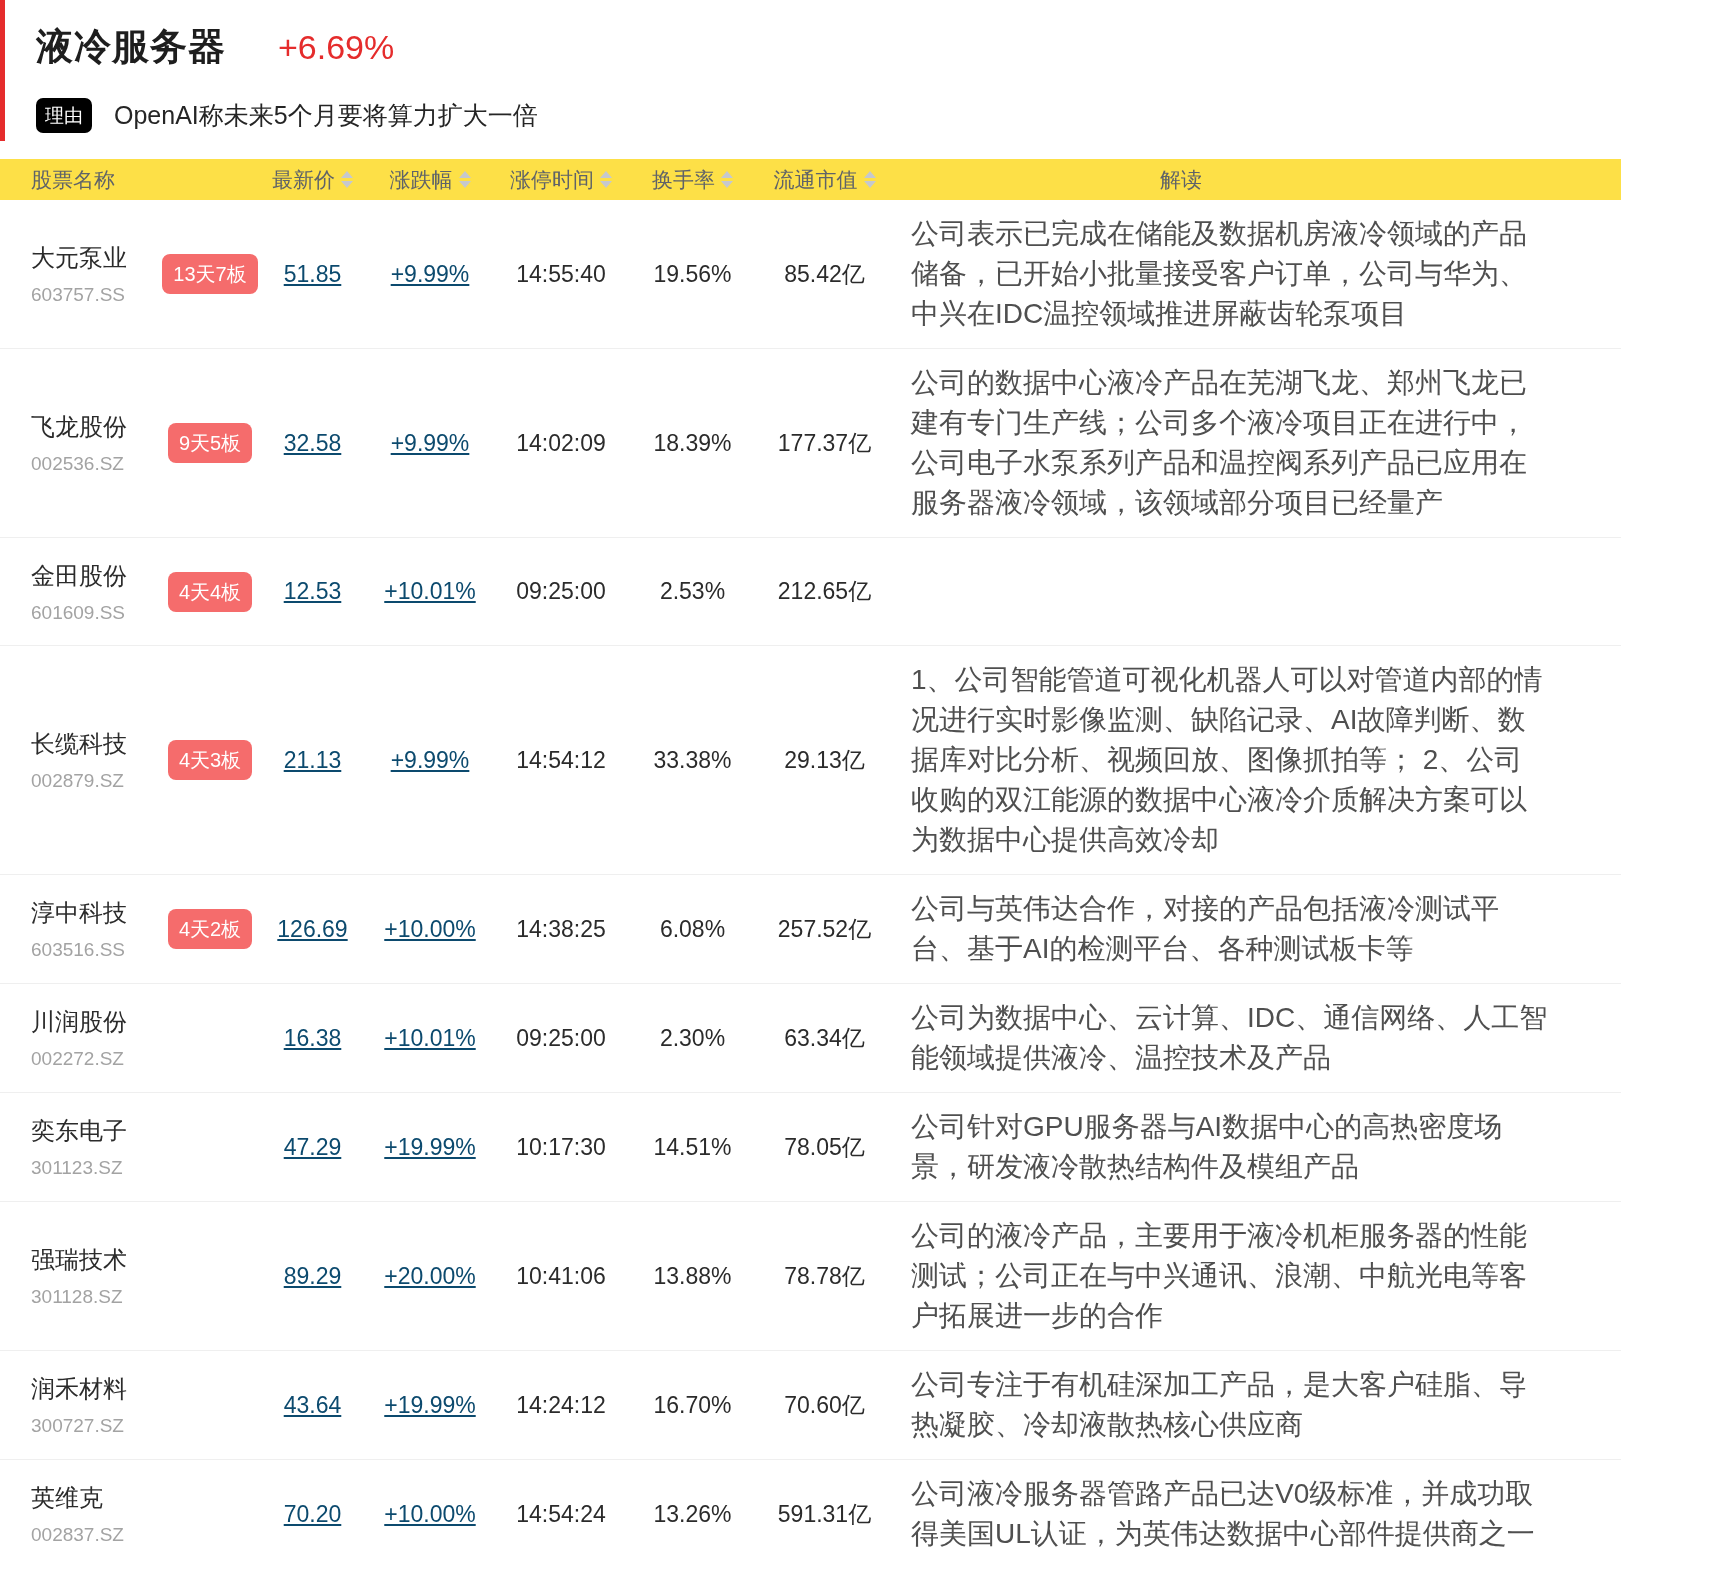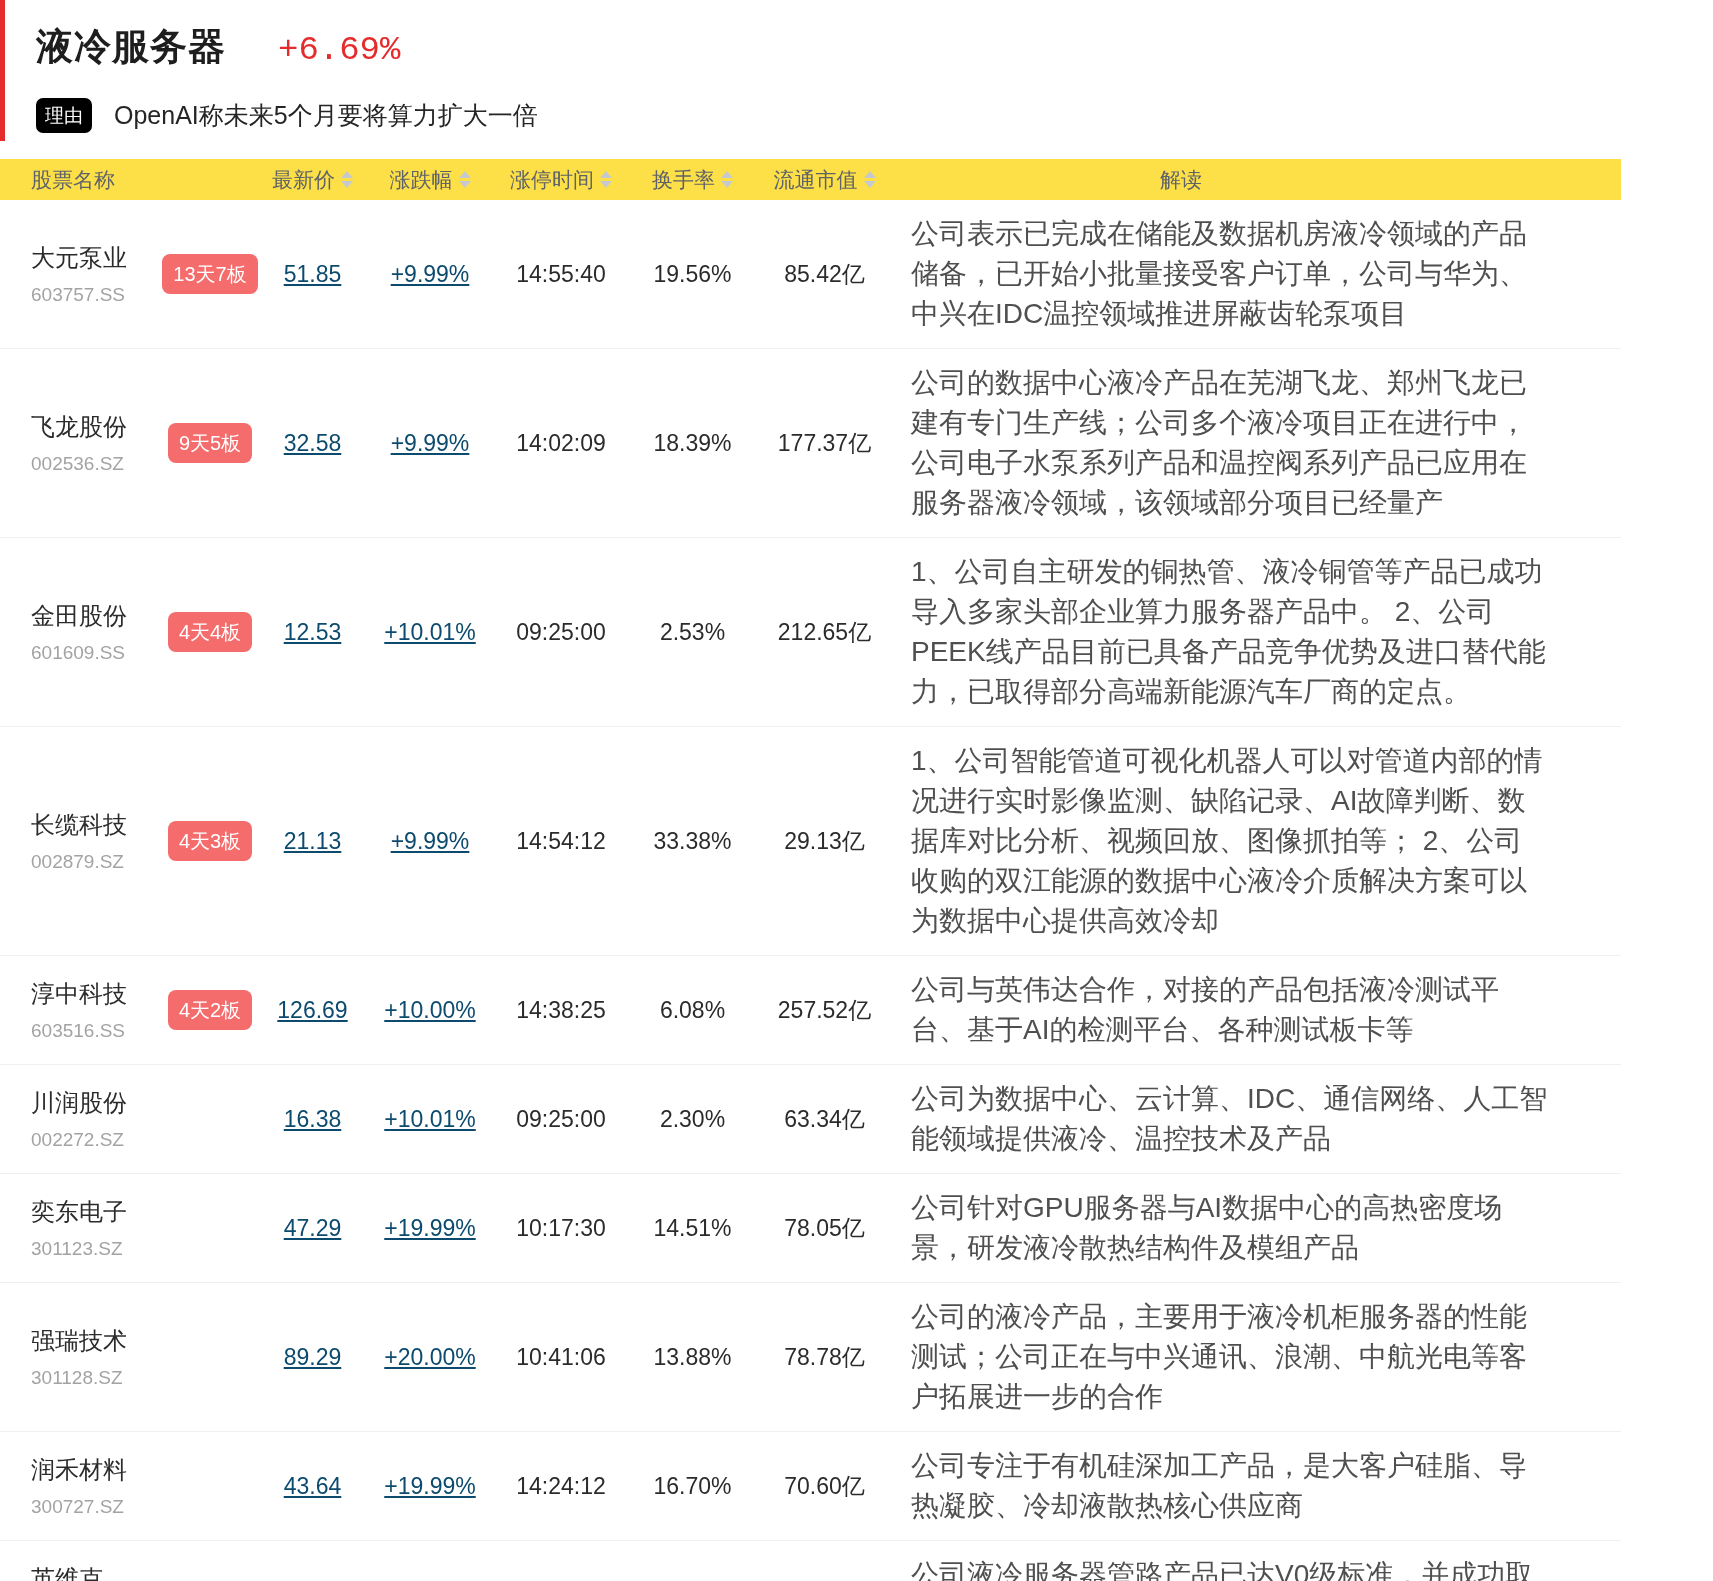--- a/index.html
+++ b/index.html
@@ -36,21 +36,20 @@
   .sector-title {
     font-size: 37px;
     font-weight: 700;
     color: #1e1e1e;
     letter-spacing: 1px;
   }
   .sector-change {
     font-size: 34px;
     font-weight: 500;
     color: #e52c2c;
-    font-family: Liberation Mono, monospace;
   }
   .reason-line {
     display: flex;
     align-items: center;
     gap: 22px;
   }
   .reason-badge {
     background: #000000;
     color: #ffffff;
     font-size: 19px;
@@ -230,21 +229,20 @@
         <div class="stock-code">601609.SS</div>
       </div>
       <div class="cell cell-badge">
         <span class="limit-badge">4天4板</span>
       </div>
       <div class="cell val-red">12.53</div>
       <div class="cell val-red">+10.01%</div>
       <div class="cell val-dark">09:25:00</div>
       <div class="cell val-dark">2.53%</div>
       <div class="cell val-dark">212.65亿</div>
-      <div class="cell cell-desc">1、公司自主研发的铜热管、液冷铜管等产品已成功导入多家头部企业算力服务器产品中。 2、公司PEEK线产品目前已具备产品竞争优势及进口替代能力，已取得部分高端新能源汽车厂商的定点。</div>
     </div>
 
     <div class="grid-row">
       <div class="cell cell-name">
         <div class="stock-name">长缆科技</div>
         <div class="stock-code">002879.SZ</div>
       </div>
       <div class="cell cell-badge">
         <span class="limit-badge">4天3板</span>
       </div>

